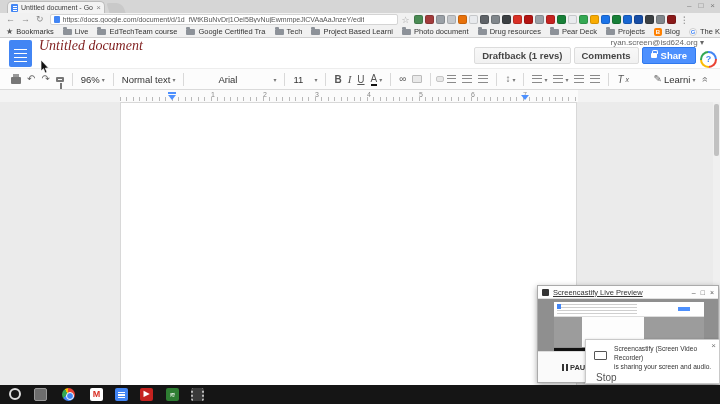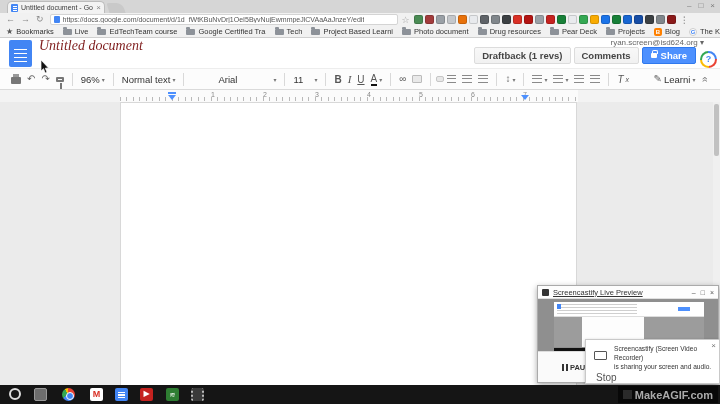--- a/index.html
+++ b/index.html
@@ -414,17 +414,13 @@
 
 <div class="abs" id="shelf">
   <span class="shelf-ic" id="ic-launcher"></span>
   <span class="shelf-ic" id="ic-app"></span>
   <span class="shelf-ic" id="ic-chrome"></span>
   <span class="shelf-ic" id="ic-gmail">M</span>
   <span class="shelf-ic" id="ic-docs"></span>
   <span class="shelf-ic" id="ic-movies">▶</span>
   <span class="shelf-ic" id="ic-cast">≋</span>
   <span class="shelf-ic" id="ic-film"></span>
-  <span id="watermark">
-    <span class="wm-ic"></span>
-    <span class="wm-text">MakeAGIF.com</span>
-  </span>
 </div>
 
 </body></html>

